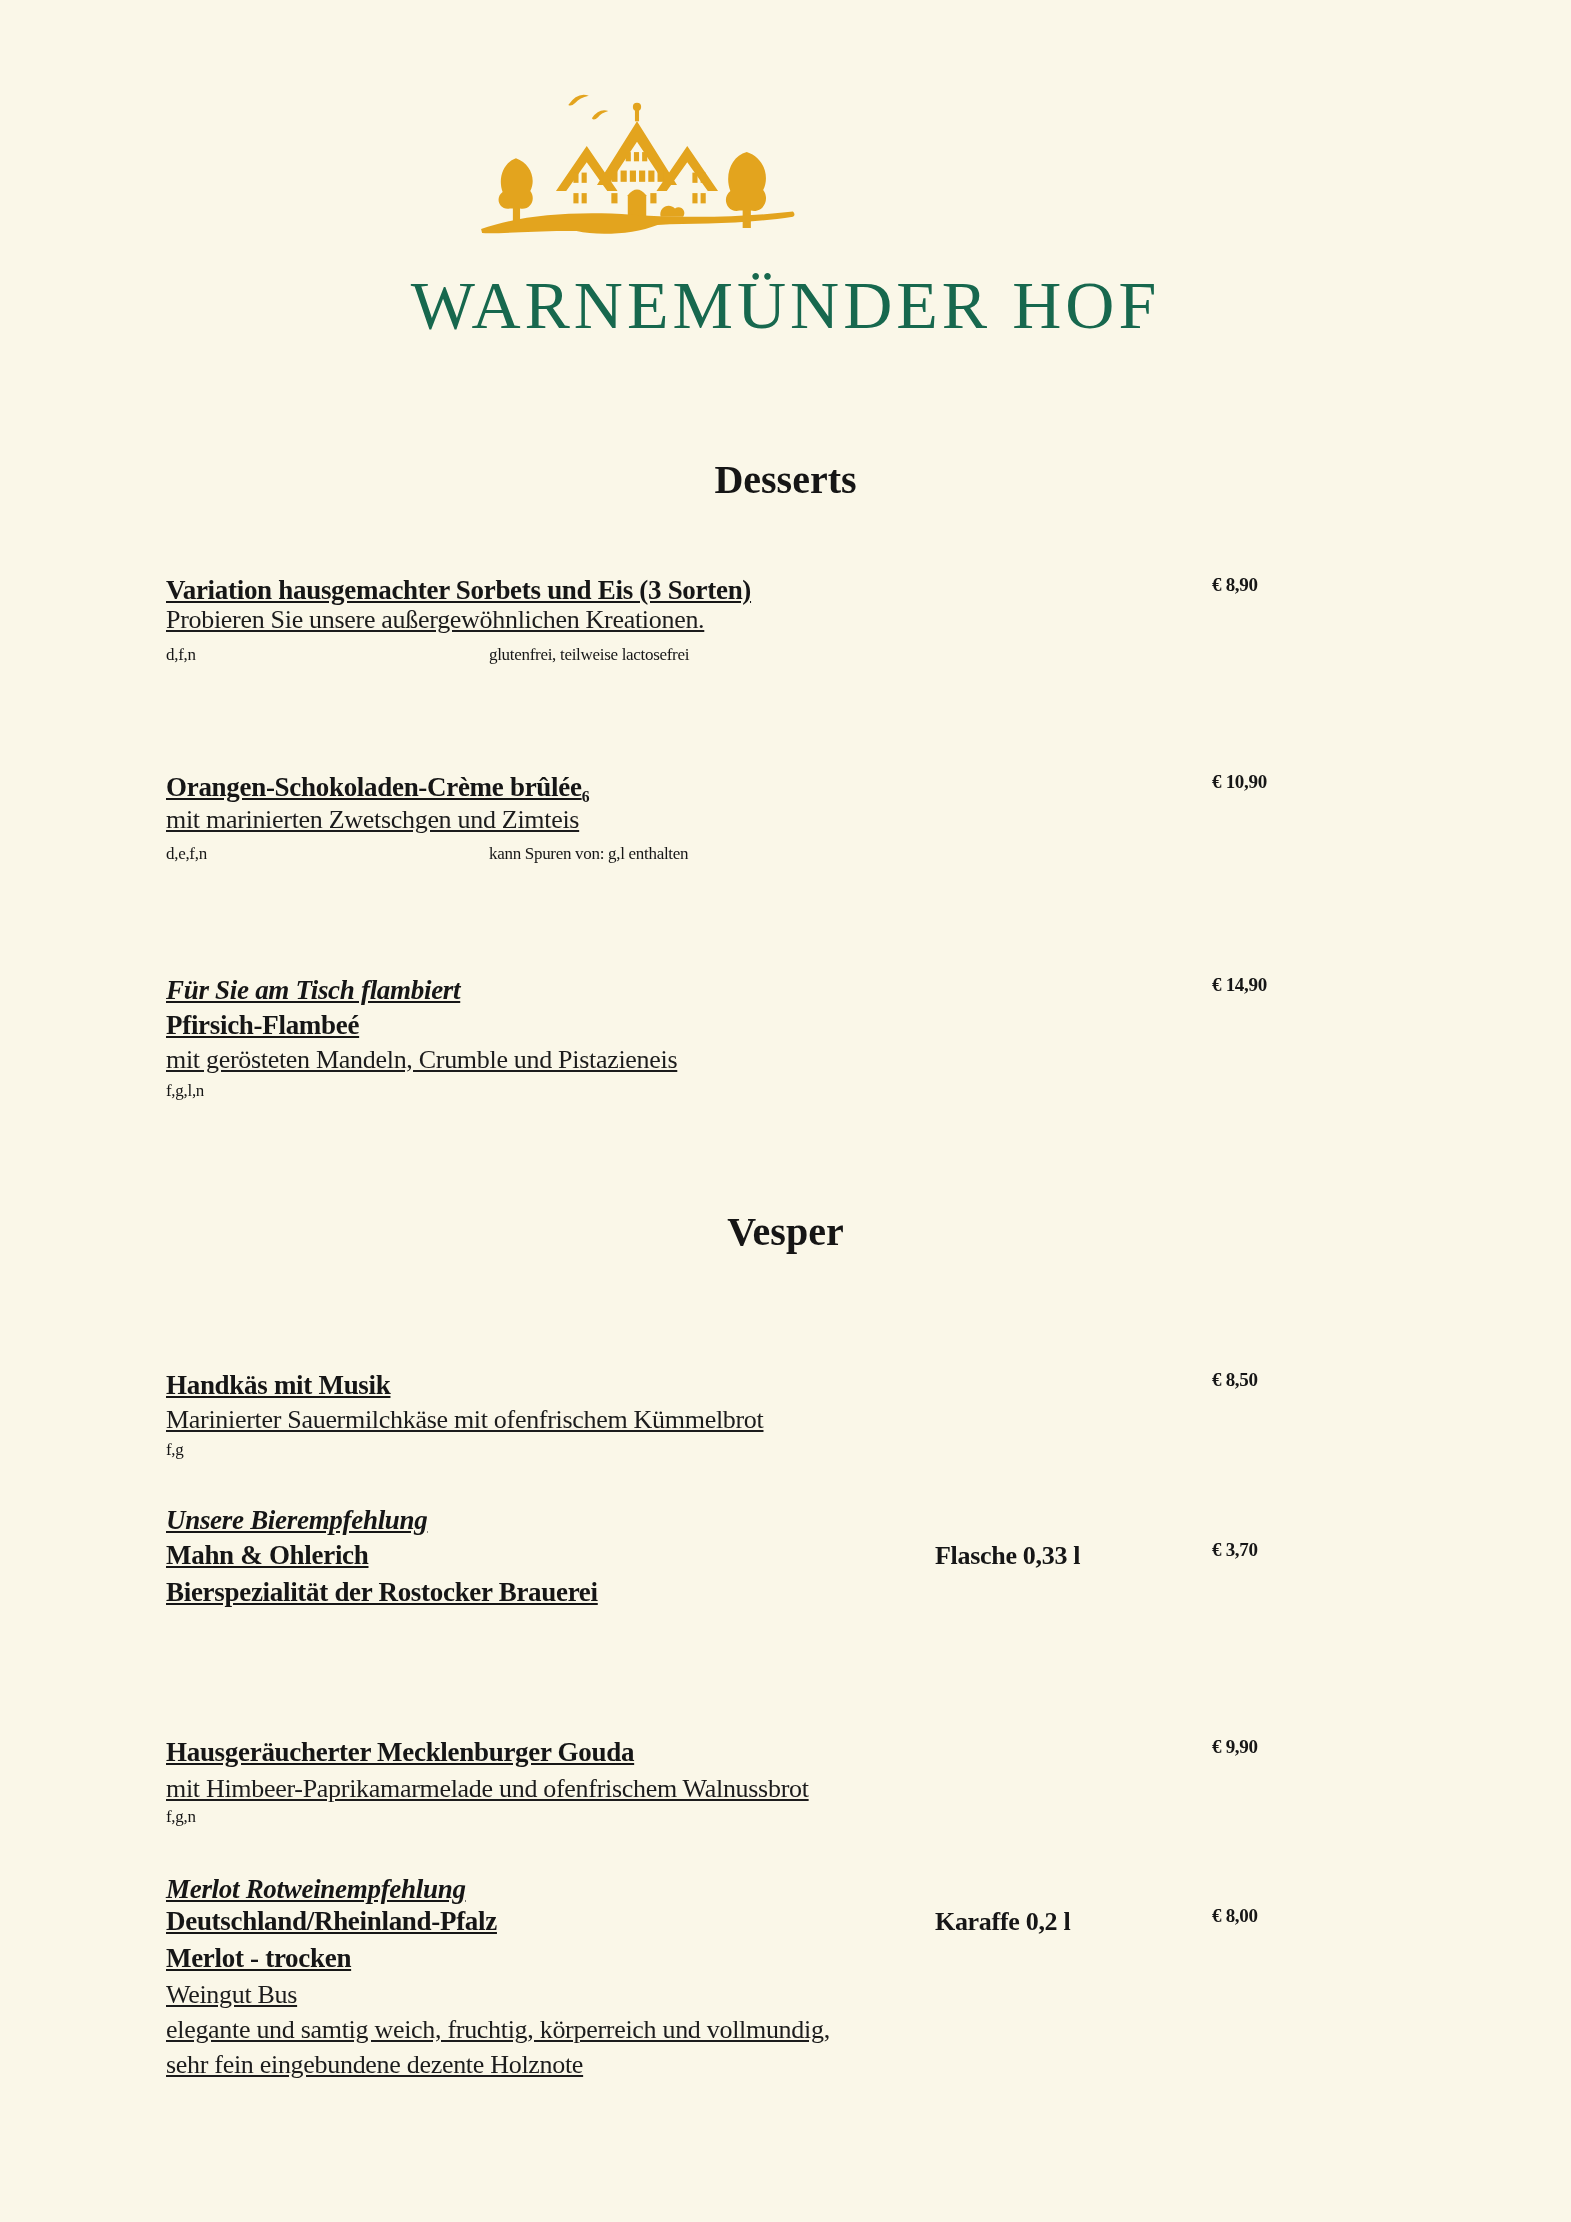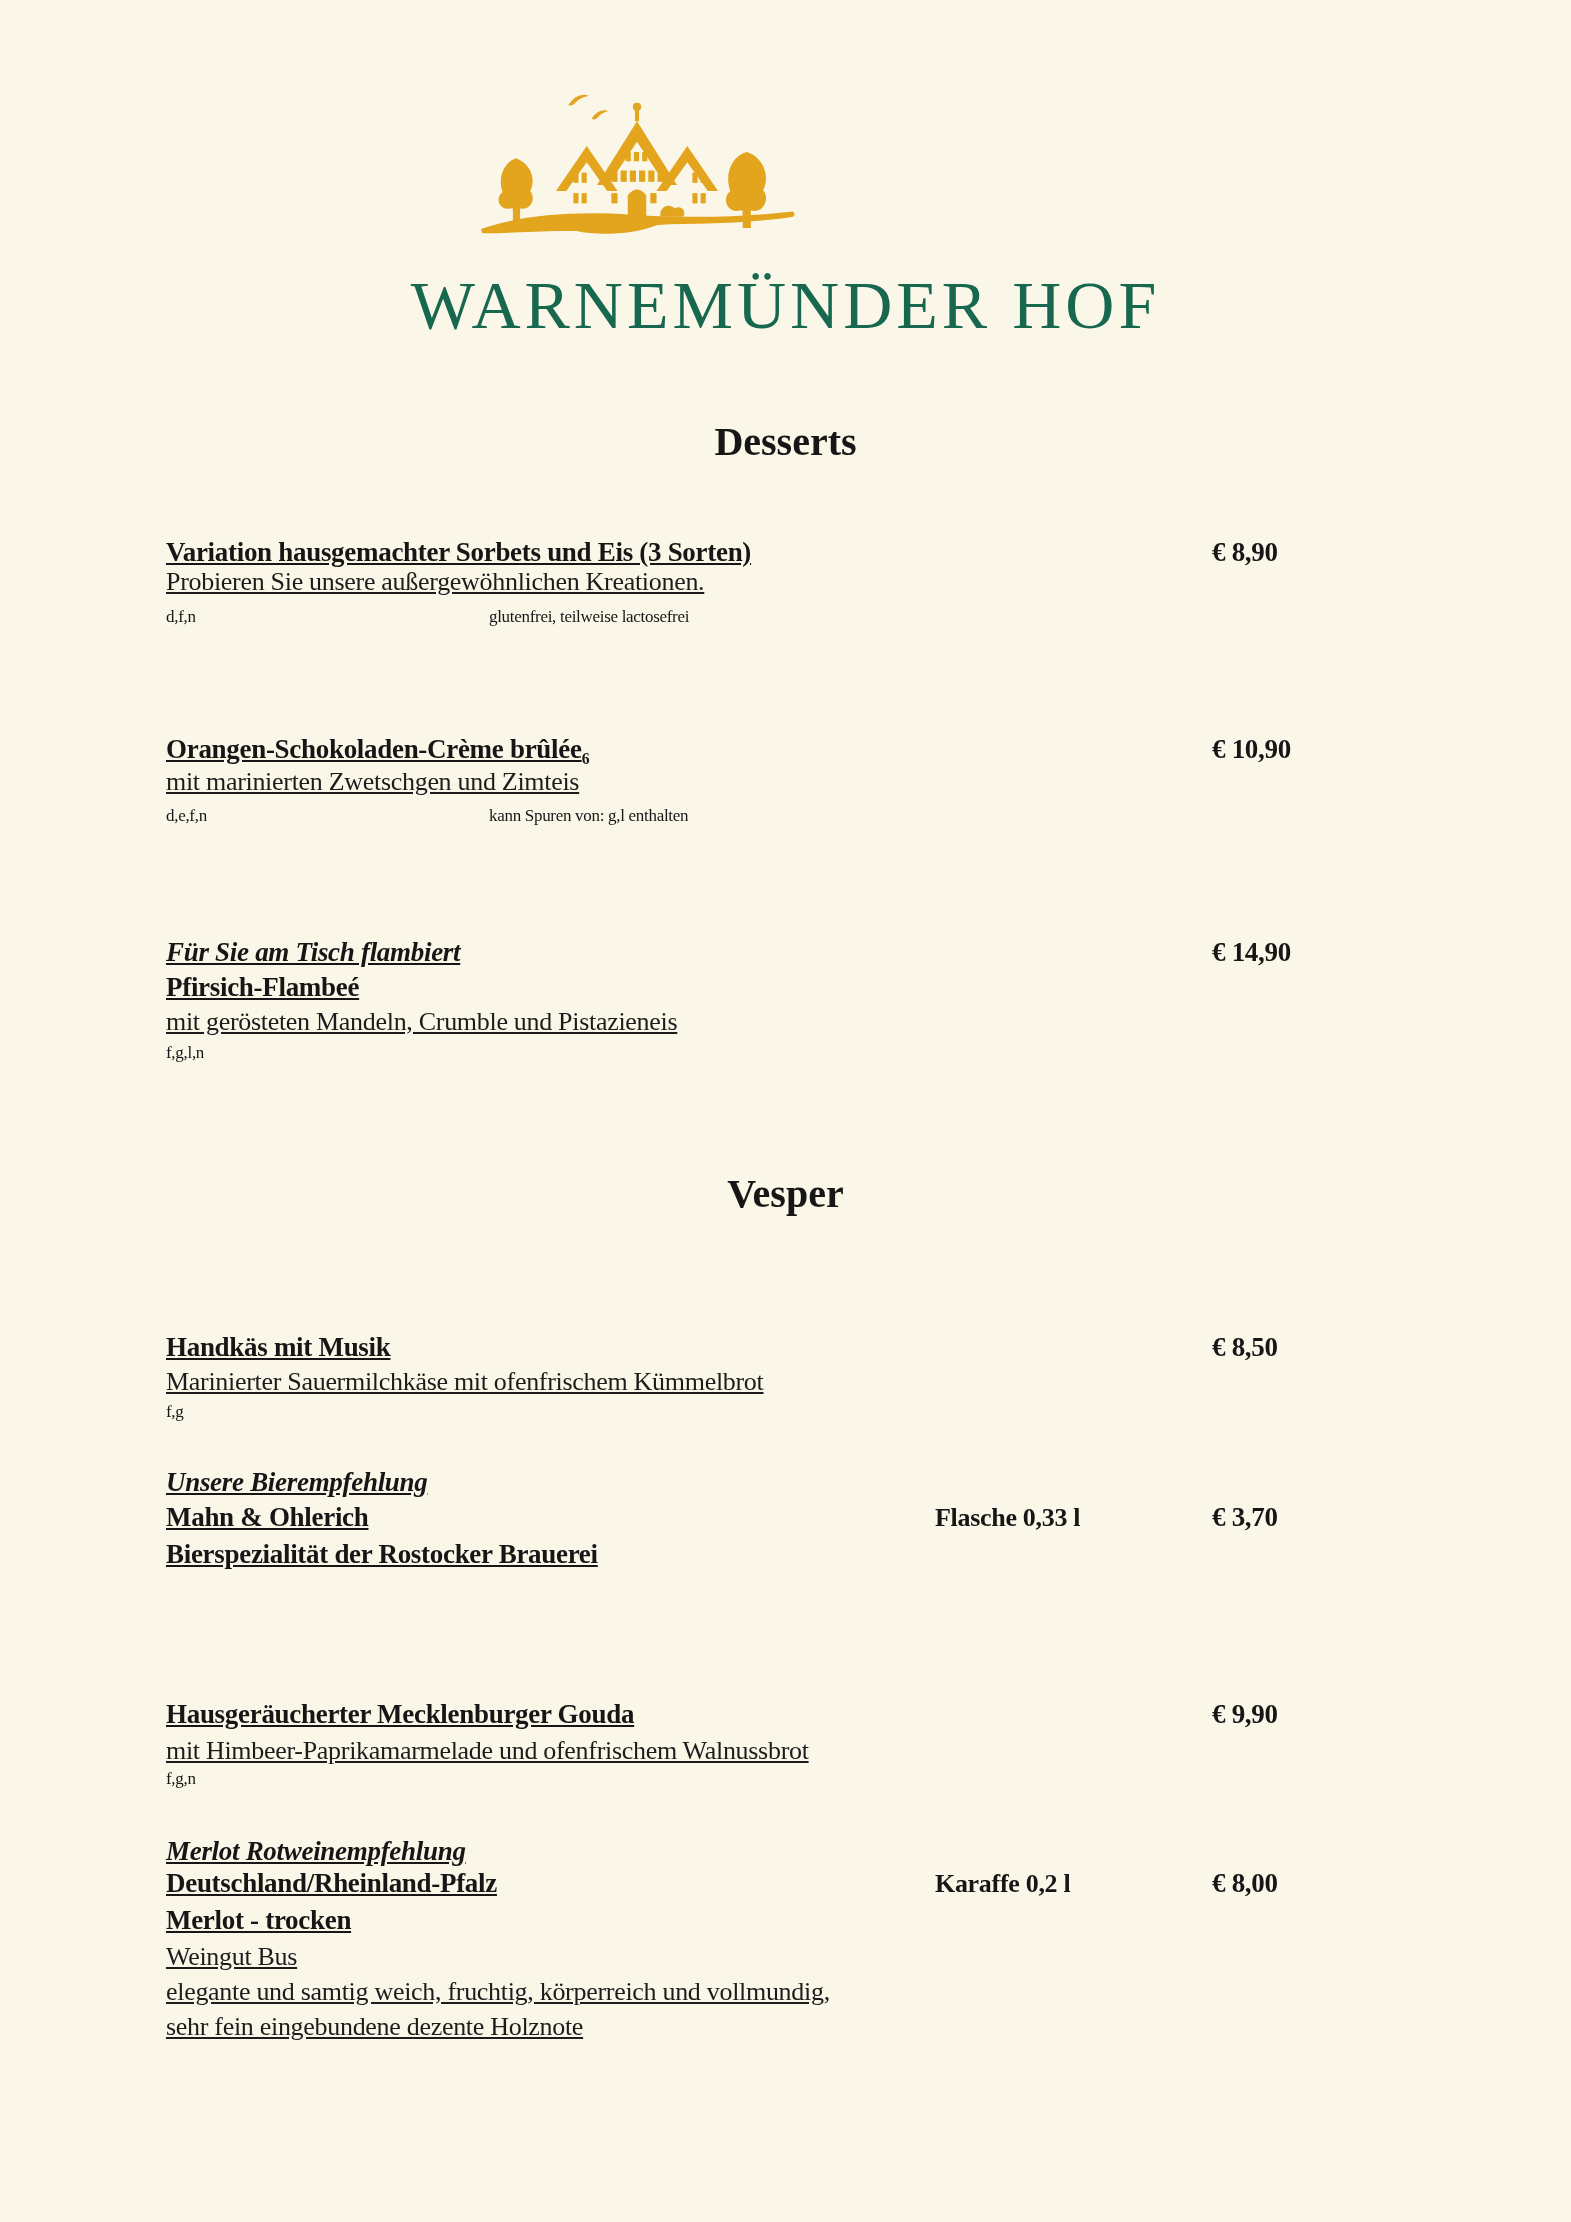--- a/index.html
+++ b/index.html
@@ -21,26 +21,27 @@
     height:2222px;
     margin:0 auto;
     background:var(--bg);
     overflow:hidden;
   }
   .line{
     position:absolute;
     white-space:nowrap;
     line-height:1.2;
     letter-spacing:-0.3px;
+    margin-top:38px;
   }
   .t-title{font-weight:bold;font-size:27px;}
   .t-tagline{font-weight:bold;font-style:italic;font-size:27px;}
   .t-desc{font-size:26px;color:#1c1c1c;}
   .t-small{font-size:17px;}
-  .t-price{font-weight:bold;font-size:27px;left:1212px;}
+  .t-price{font-weight:bold;font-size:19px;left:1212px;}
   .t-serving{font-weight:bold;font-size:26px;left:935px;text-align:right;}
   .t-heading{
     font-weight:bold;font-size:40px;
     left:0;right:0;text-align:center;letter-spacing:0;
   }
   .left{left:166px;text-decoration:underline;}
   .note{position:absolute;left:290px;top:0;margin-left:33px;}
   .codes{position:absolute;left:0;top:0;}
   .allerg{width:700px;}
   .logo-graphic{

